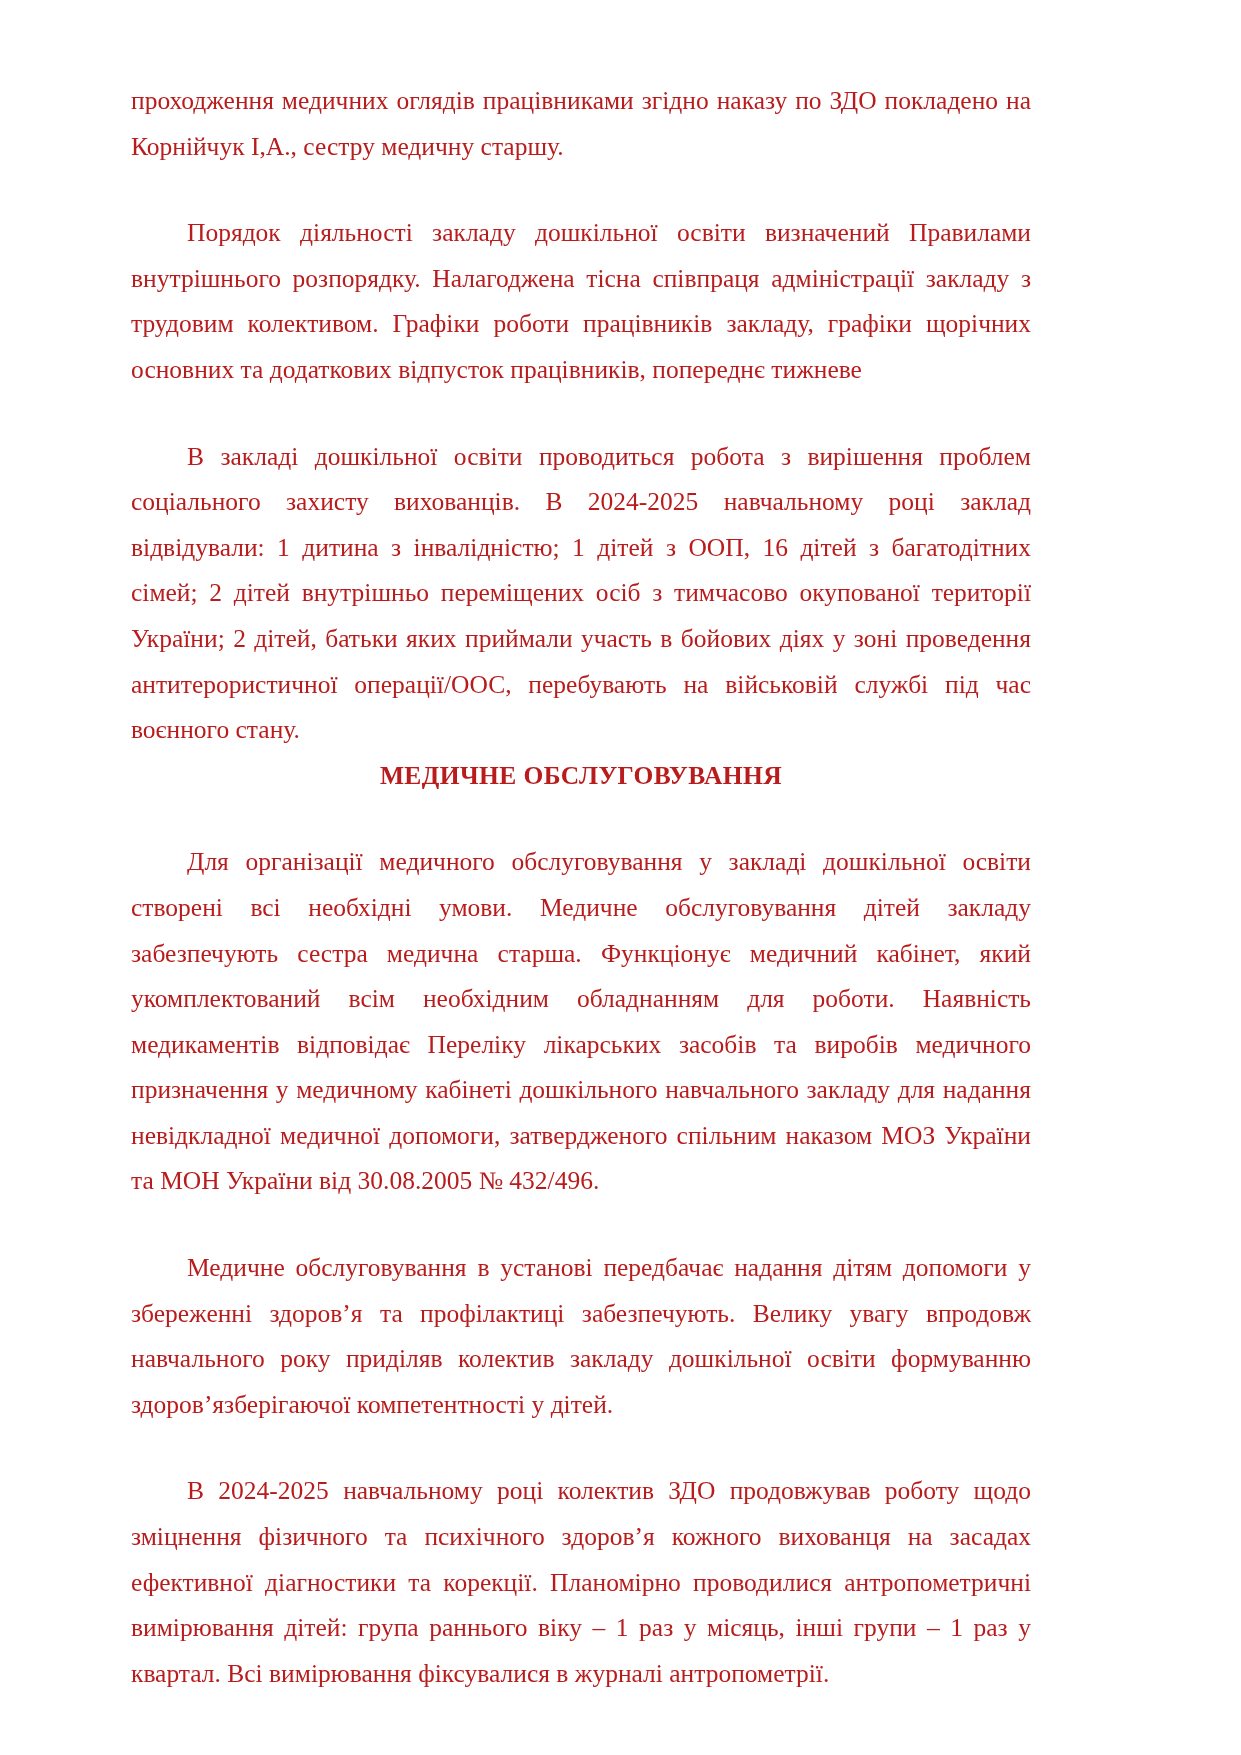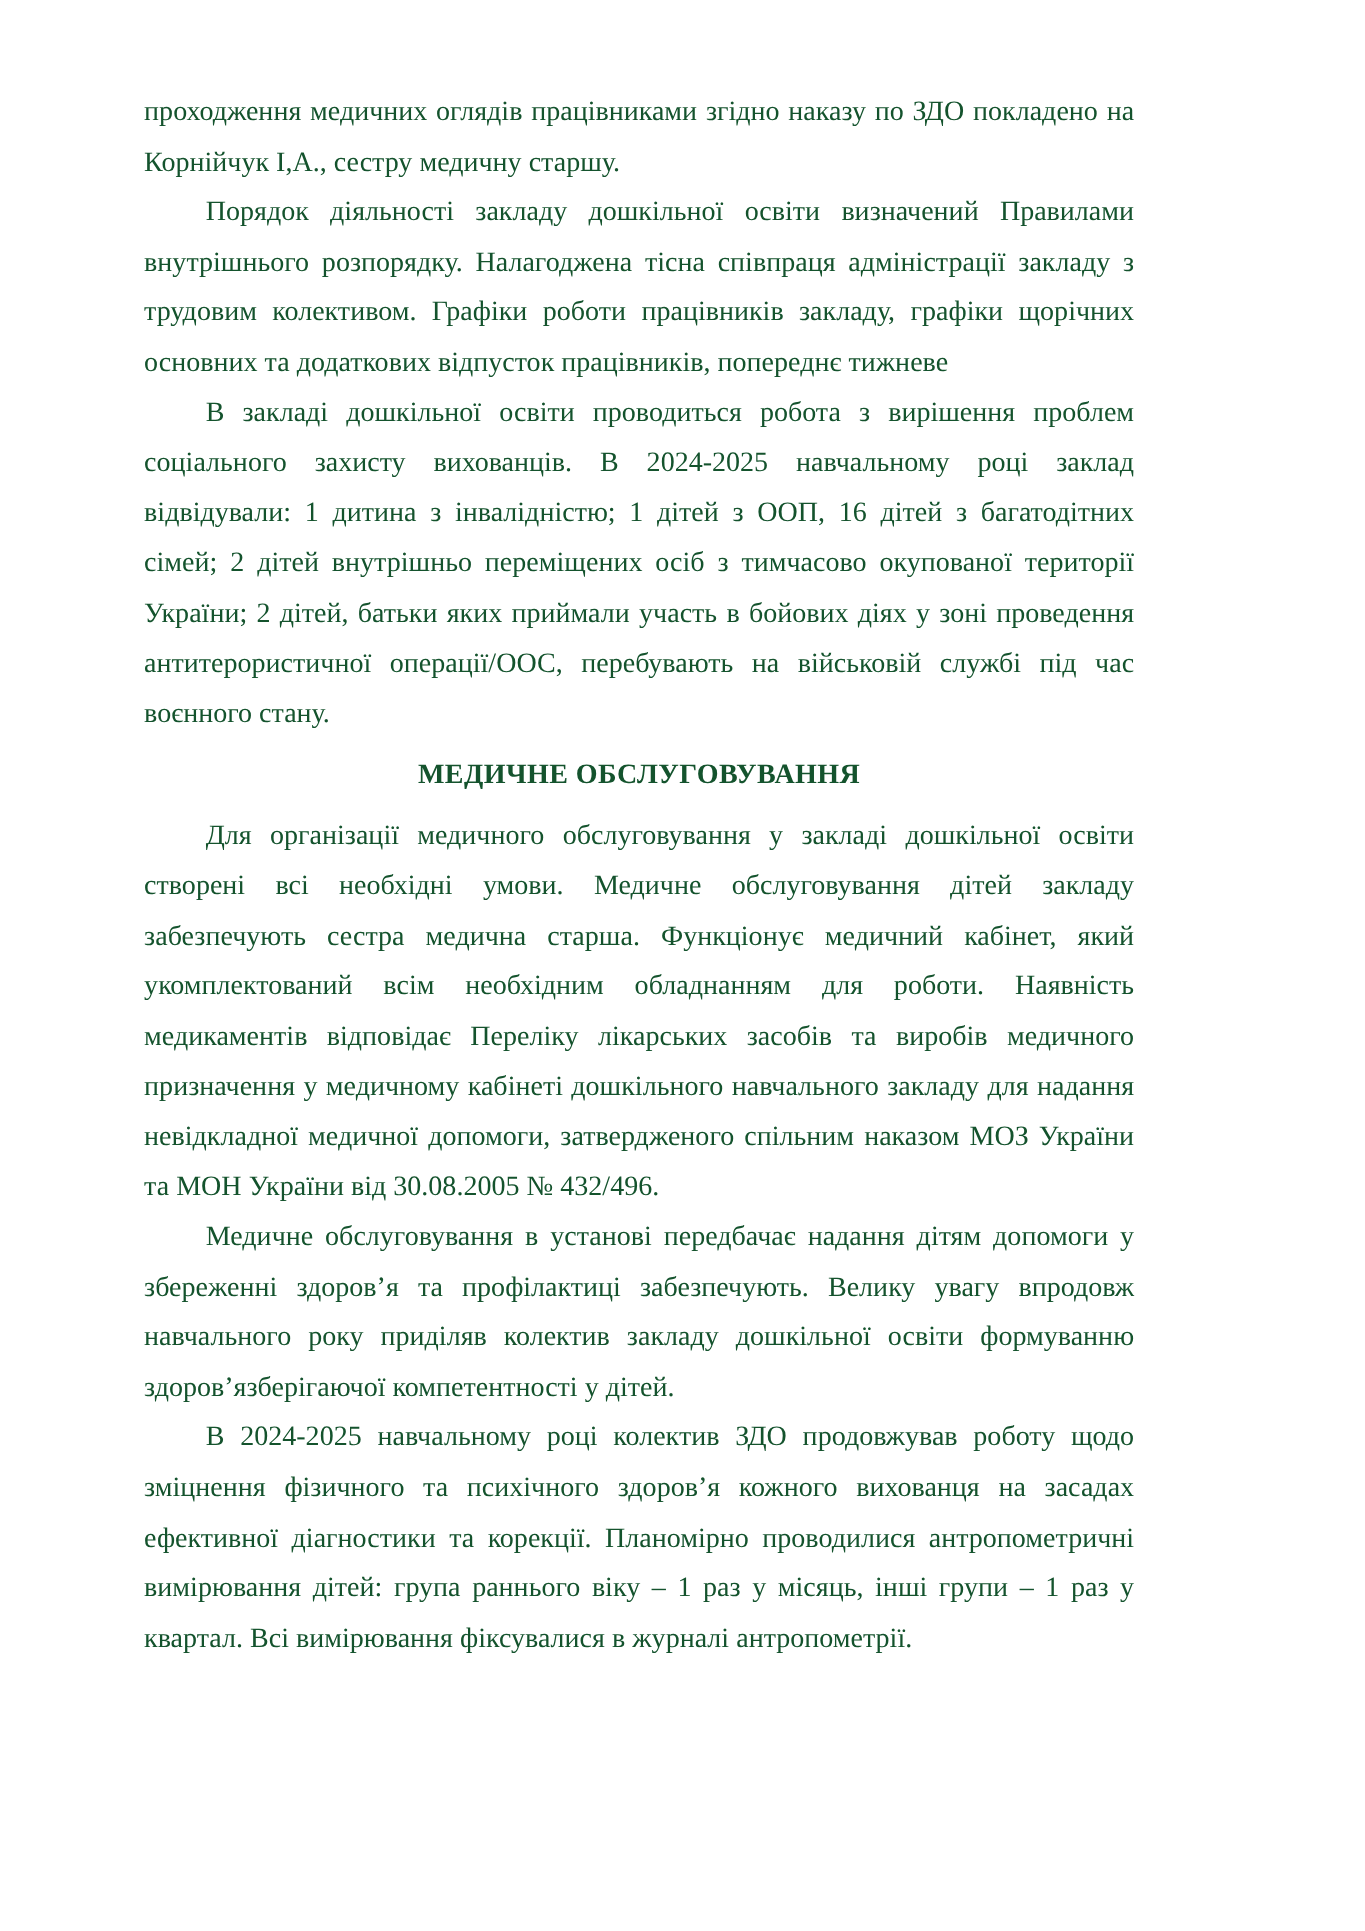--- a/index.html
+++ b/index.html
@@ -20,41 +20,42 @@
   .page-body {
     position: absolute;
     left: 131px;
     top: 78px;
     width: 900px;
   }
   .para {
     font-family: "Liberation Serif", "DejaVu Serif", serif;
     font-size: 25.5px;
     line-height: 45.6px;
-    color: #14532d;
+    color: #b91c1c;
     text-align: justify;
     text-justify: inter-word;
     margin: 0 0 0 0;
     text-indent: 0;
     -webkit-hyphens: none;
     hyphens: none;
     word-spacing: 0px;
   }
   .para.indent {
     text-indent: 56px;
+    margin-top: 41px;
   }
   .heading {
     font-family: "Liberation Serif", "DejaVu Serif", serif;
     font-size: 25.5px;
     line-height: 45.6px;
     font-weight: bold;
     text-align: center;
-    color: #14532d;
+    color: #b91c1c;
     letter-spacing: 0.4px;
-    margin: 10px;
+    margin: 0;
   }
 </style>
 </head>
 <body>
 
 <div class="page">
   <div class="page-body">
 
     <p class="para">проходження медичних оглядів працівниками згідно наказу по ЗДО покладено на Корнійчук І,А., сестру медичну старшу.</p>
 

